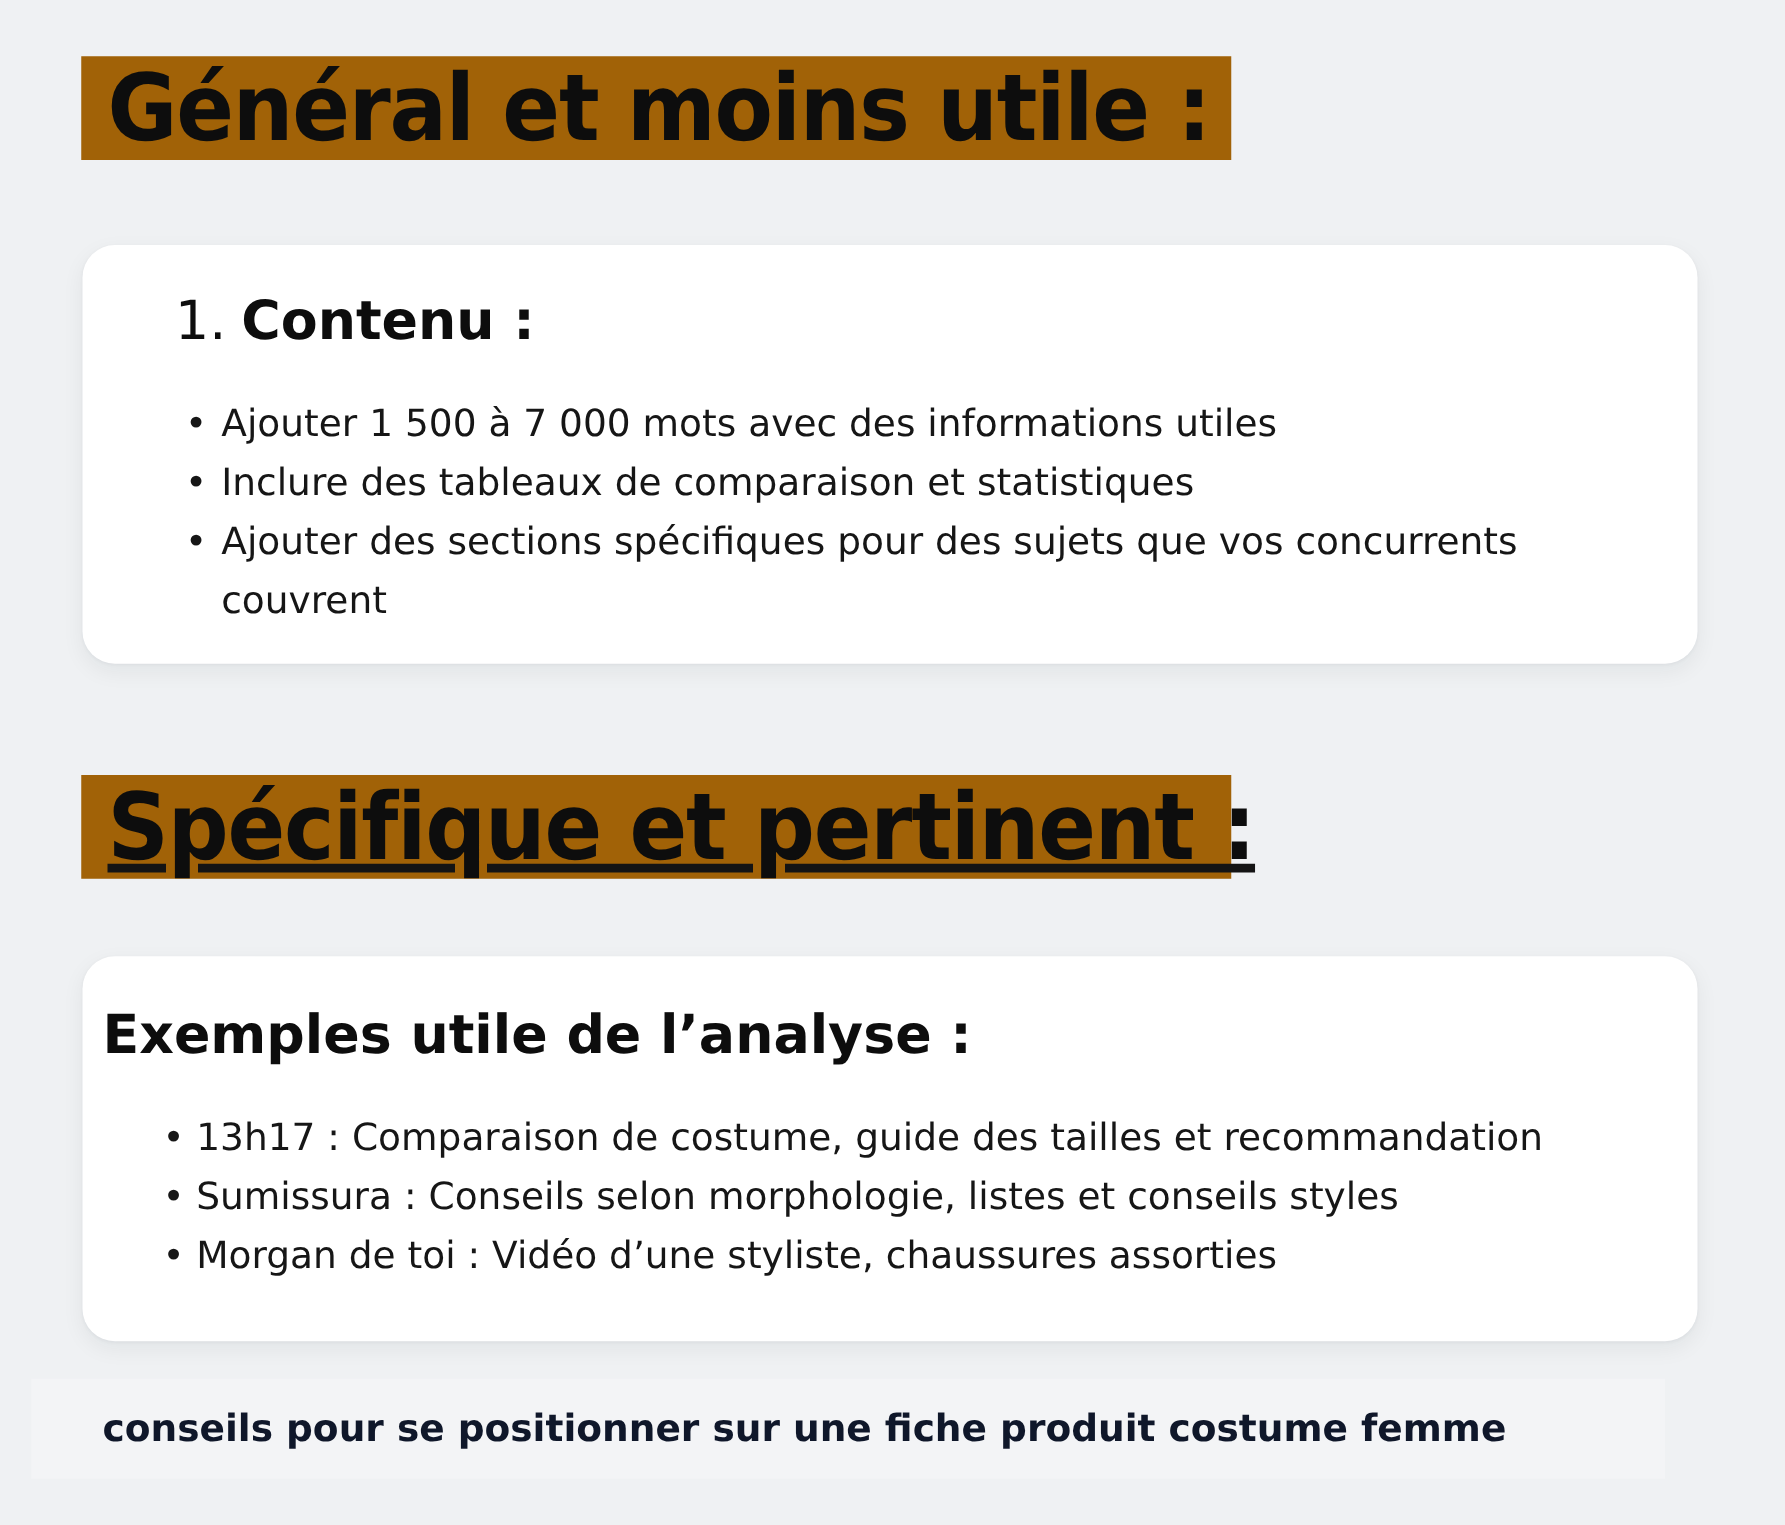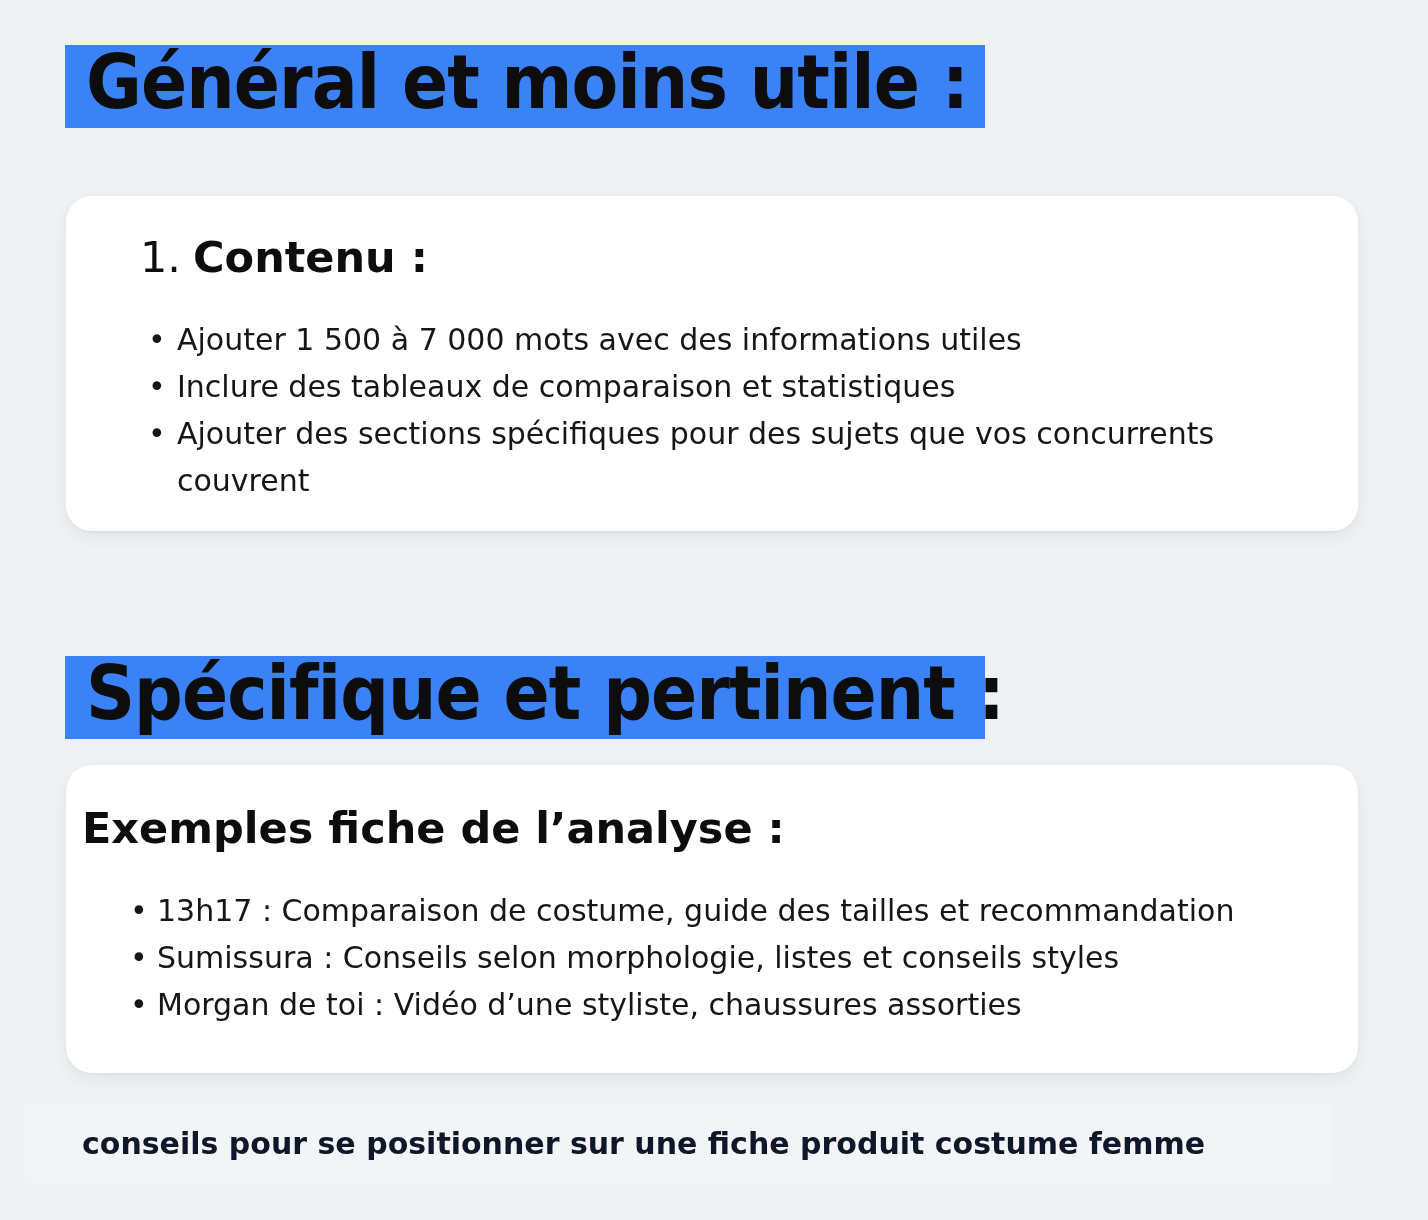--- a/index.html
+++ b/index.html
@@ -11,38 +11,38 @@
     overflow: hidden;
   }
   .page { position: relative; width: 1428px; height: 1220px; }
 
   
   .big-heading {
     position: absolute;
     left: 65px;
     width: 920px;
     height: 83px;
-    background: #3b82f6;
+    background: #a16207;
     display: flex;
-    align-items: flex-start;
+    align-items: center;
     box-sizing: border-box;
     padding-left: 21px;
   }
   .big-heading .txt {
     font-size: 74px;
     font-weight: 600;
     letter-spacing: -1px;
     color: #0d0d0d;
     white-space: nowrap;
     transform: scaleX(0.92);
     transform-origin: left center;
     line-height: 1;
   }
   #heading-1 { top: 45px; }
-  #heading-2 { top: 656px; }
+  #heading-2 { top: 620px; text-decoration: underline; }
 
   
   .card {
     position: absolute;
     left: 66px;
     width: 1292px;
     background: #ffffff;
     border-radius: 26px;
     box-shadow: 0 6px 18px rgba(25,30,40,0.06), 0 1px 3px rgba(25,30,40,0.04);
     box-sizing: border-box;
@@ -121,21 +121,21 @@
       <li>Ajouter des sections spécifiques pour des sujets que vos concurrents couvrent</li>
     </ul>
   </div>
 
   <div class="big-heading" id="heading-2">
     <span class="txt">Spécifique et pertinent :</span>
   </div>
 
   <div class="card" id="card-2">
     <div class="card-title">
-      <span class="strong">Exemples fiche de l’analyse :</span>
+      <span class="strong">Exemples utile de l’analyse :</span>
     </div>
     <ul class="bullets">
       <li>13h17 : Comparaison de costume, guide des tailles et recommandation</li>
       <li>Sumissura : Conseils selon morphologie, listes et conseils styles</li>
       <li>Morgan de toi : Vidéo d’une styliste, chaussures assorties</li>
     </ul>
   </div>
 
   <div class="footer-strip">
     <span class="caption">conseils pour se positionner sur une fiche produit costume femme</span>

